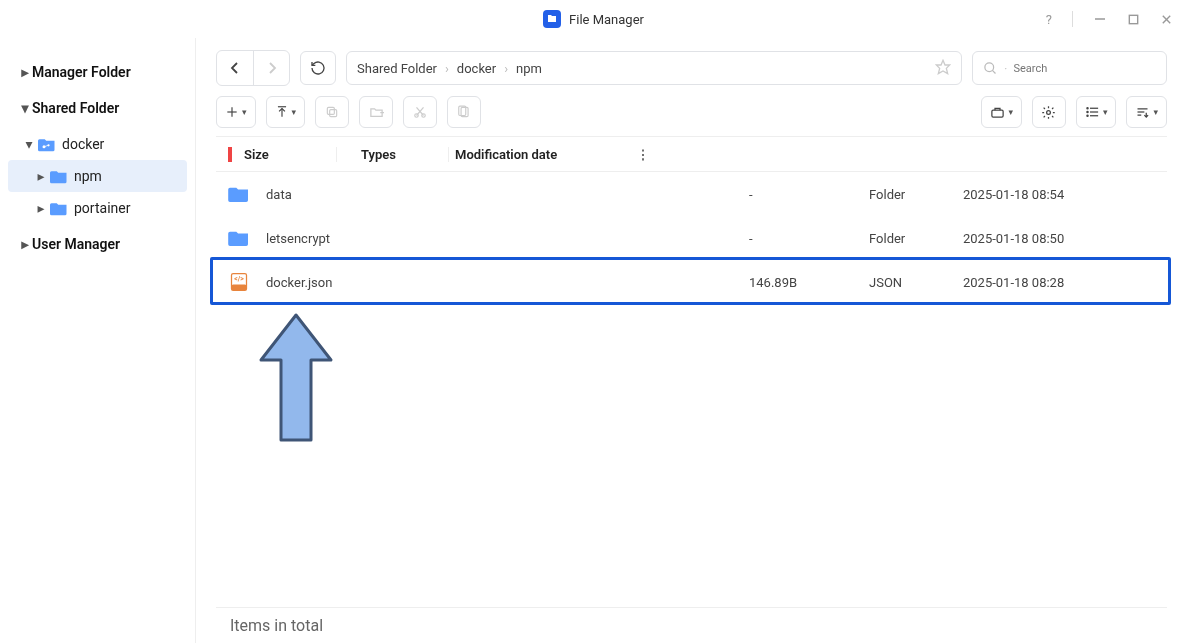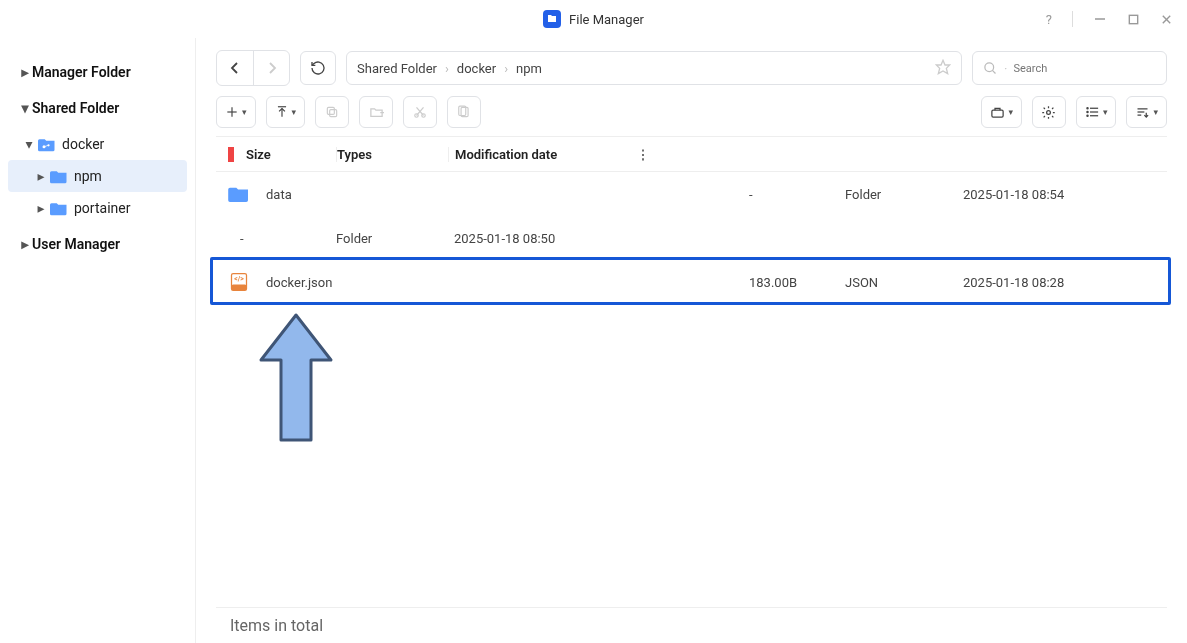--- a/index.html
+++ b/index.html
@@ -33,22 +33,22 @@
 .crumb-sep{color:#bbb}
 .star-btn{margin-left:auto;color:#ccc;cursor:pointer}
 .search{width:195px;height:34px;border:1px solid #e0e2e6;border-radius:6px;display:flex;align-items:center;padding:0 10px;gap:6px;color:#aaa}
 .search input{border:none;outline:none;flex:1;font-size:11px;color:#be185d}
 .toolbar2{display:flex;align-items:center;gap:10px;margin-bottom:8px}
 .tbtn{height:32px;min-width:34px;border:1px solid #e0e2e6;border-radius:6px;display:flex;align-items:center;justify-content:center;cursor:pointer;color:#444;padding:0 8px;gap:3px}
 .tbtn.disabled{color:#ccc;cursor:default}
 .spacer{flex:1}
 .table-header{display:flex;align-items:center;height:36px;border-top:1px solid #eee;border-bottom:1px solid #eee;font-weight:600;color:#222;padding-left:12px}
 .col-name{flex:1;min-width:0;display:flex;align-items:center;gap:6px}
-.col-size{width:108px;border-left:6px solid #ef4444;padding-left:12px}
-.col-types{width:112px;border-left:1px solid #eee;padding-left:0}
+.col-size{width:108px;border-left:4px solid #ef4444;padding-left:12px}
+.col-types{width:112px;border-left:1px solid #eee;padding-left:24px}
 .col-date{width:180px;border-left:1px solid #eee;padding-left:6px}
 .sort-ind{color:#2360e8;font-size:10px;line-height:1}
 .header-more{width:30px;display:flex;align-items:center;justify-content:center;color:#666;cursor:pointer}
 .row{display:flex;align-items:center;height:44px;padding-left:12px;color:#444}
 .row .col-size,.row .col-types,.row .col-date{border-left:none}
 .file-icon{width:22px;height:20px;margin-right:10px;display:inline-flex;align-items:center;justify-content:center}
 .highlight-box{position:absolute;border:3px solid #1557d6;pointer-events:none;border-radius:2px;z-index:5}
 .arrow-overlay{position:absolute;pointer-events:none;z-index:6}
 .statusbar{height:36px;border-top:1px solid #eee;display:flex;align-items:center;padding-left:14px;color:#666;font-size:16px;margin-top:auto}
 .tiny-caret{font-size:9px;color:#555}
@@ -272,37 +272,45 @@
               </svg>
             </span>
             <span>data</span>
           </div>
           <div class="col-size">-</div>
           <div class="col-types">Folder</div>
           <div class="col-date">2025-01-18 08:54</div>
           <div style="width:30px"></div>
         </div>
         <div class="row">
+          <div class="col-name">
+            <span class="file-icon">
+              <svg viewBox="0 0 24 20" width="22" height="18">
+                <path fill="#5a9cff" d="M2 3h7l2 2h11v12a2 2 0 0 1-2 2H2a2 2 0 0 1-2-2V5a2 2 0 0 1 2-2z"></path>
+              </svg>
+            </span>
+            <span>letsencrypt</span>
+          </div>
           <div class="col-size">-</div>
           <div class="col-types">Folder</div>
           <div class="col-date">2025-01-18 08:50</div>
           <div style="width:30px"></div>
         </div>
         <div class="row">
           <div class="col-name">
             <span class="file-icon">
               <svg viewBox="0 0 24 24" width="20" height="20">
                 <rect x="3" y="2" width="18" height="20" rx="2" fill="#fff" stroke="#e8843c" stroke-width="1.5"></rect>
                 <text x="12" y="11" font-size="8" text-anchor="middle" fill="#e8843c" font-weight="bold">&lt;/&gt;</text>
                 <rect x="3" y="15" width="18" height="7" rx="2" fill="#e8843c"></rect>
               </svg>
             </span>
             <span>docker.json</span>
           </div>
-          <div class="col-size">183.00B</div>
+          <div class="col-size">146.89B</div>
           <div class="col-types">JSON</div>
           <div class="col-date">2025-01-18 08:28</div>
           <div style="width:30px"></div>
         </div>
       </div>
 
     <div class="highlight-box" id="hl" style="left: 14px; top: 219px; width: 961px; height: 48px;"></div>
     <svg class="arrow-overlay" id="arrow" width="90" height="140" viewBox="0 0 90 140" style="left: 55px; top: 272px;">
       <path d="M45 5 L80 50 L60 50 L60 130 L30 130 L30 50 L10 50 Z" fill="#92b8ec" stroke="#3f5576" stroke-width="3" stroke-linejoin="round"></path>
     </svg>

